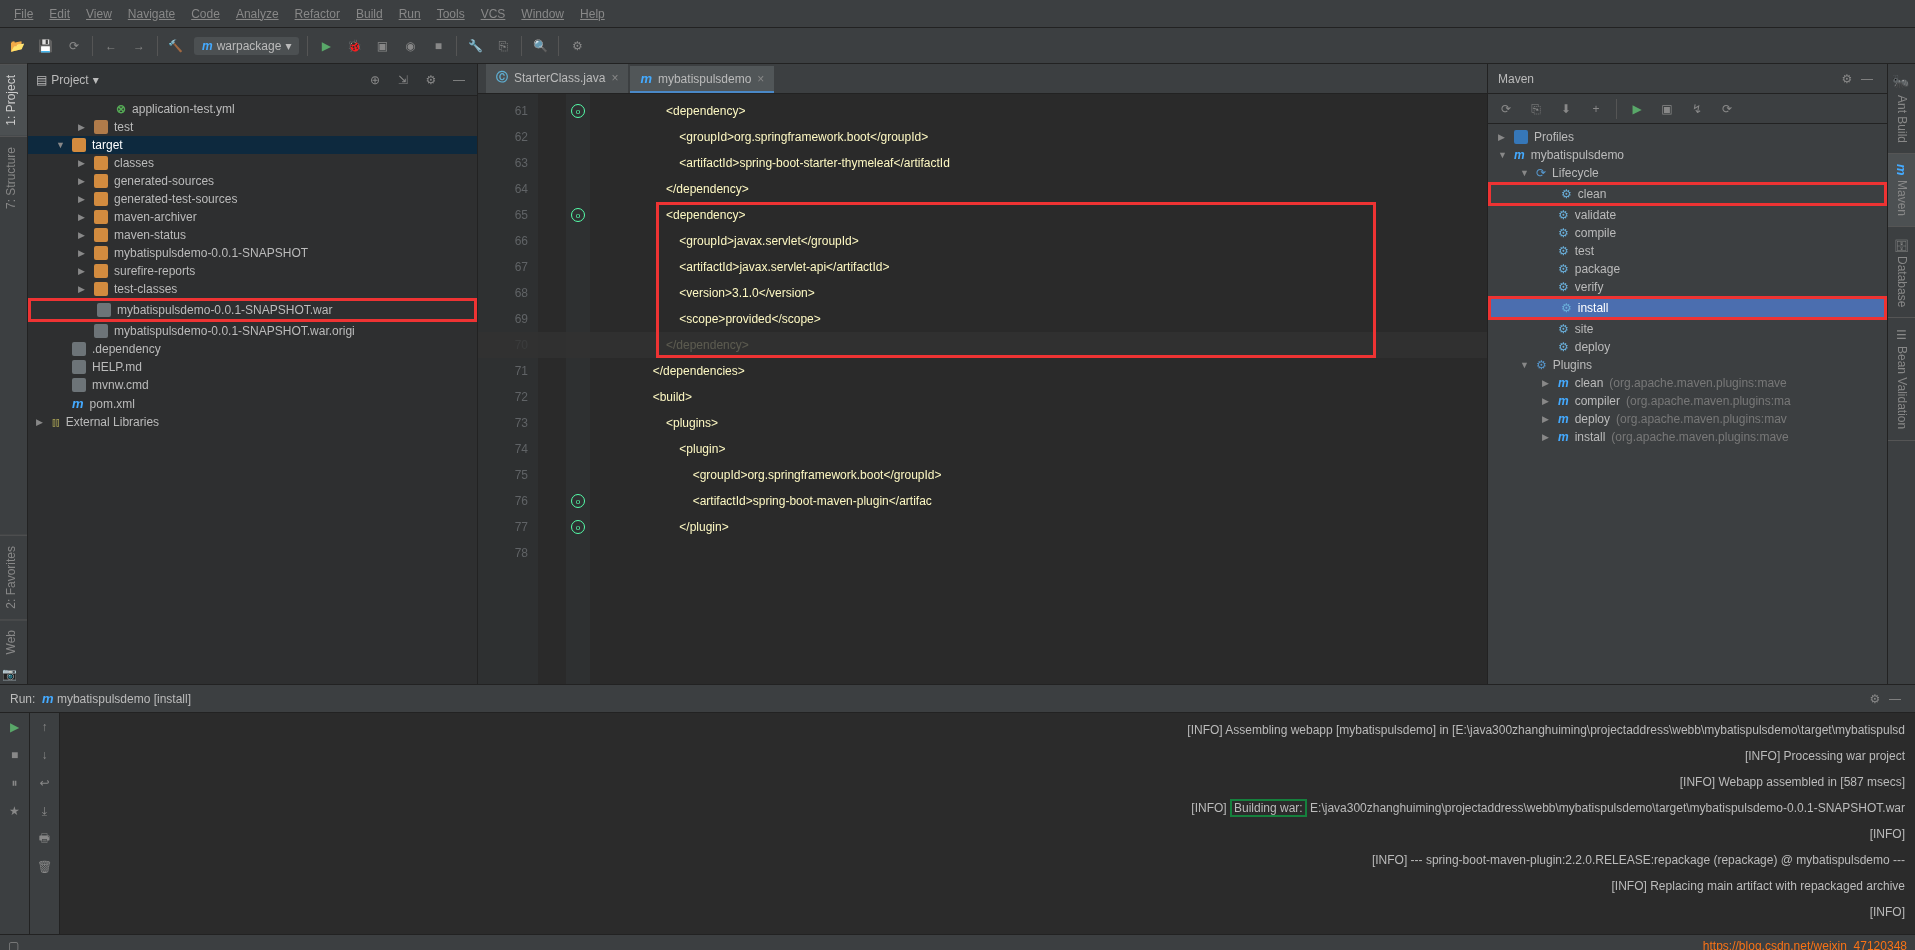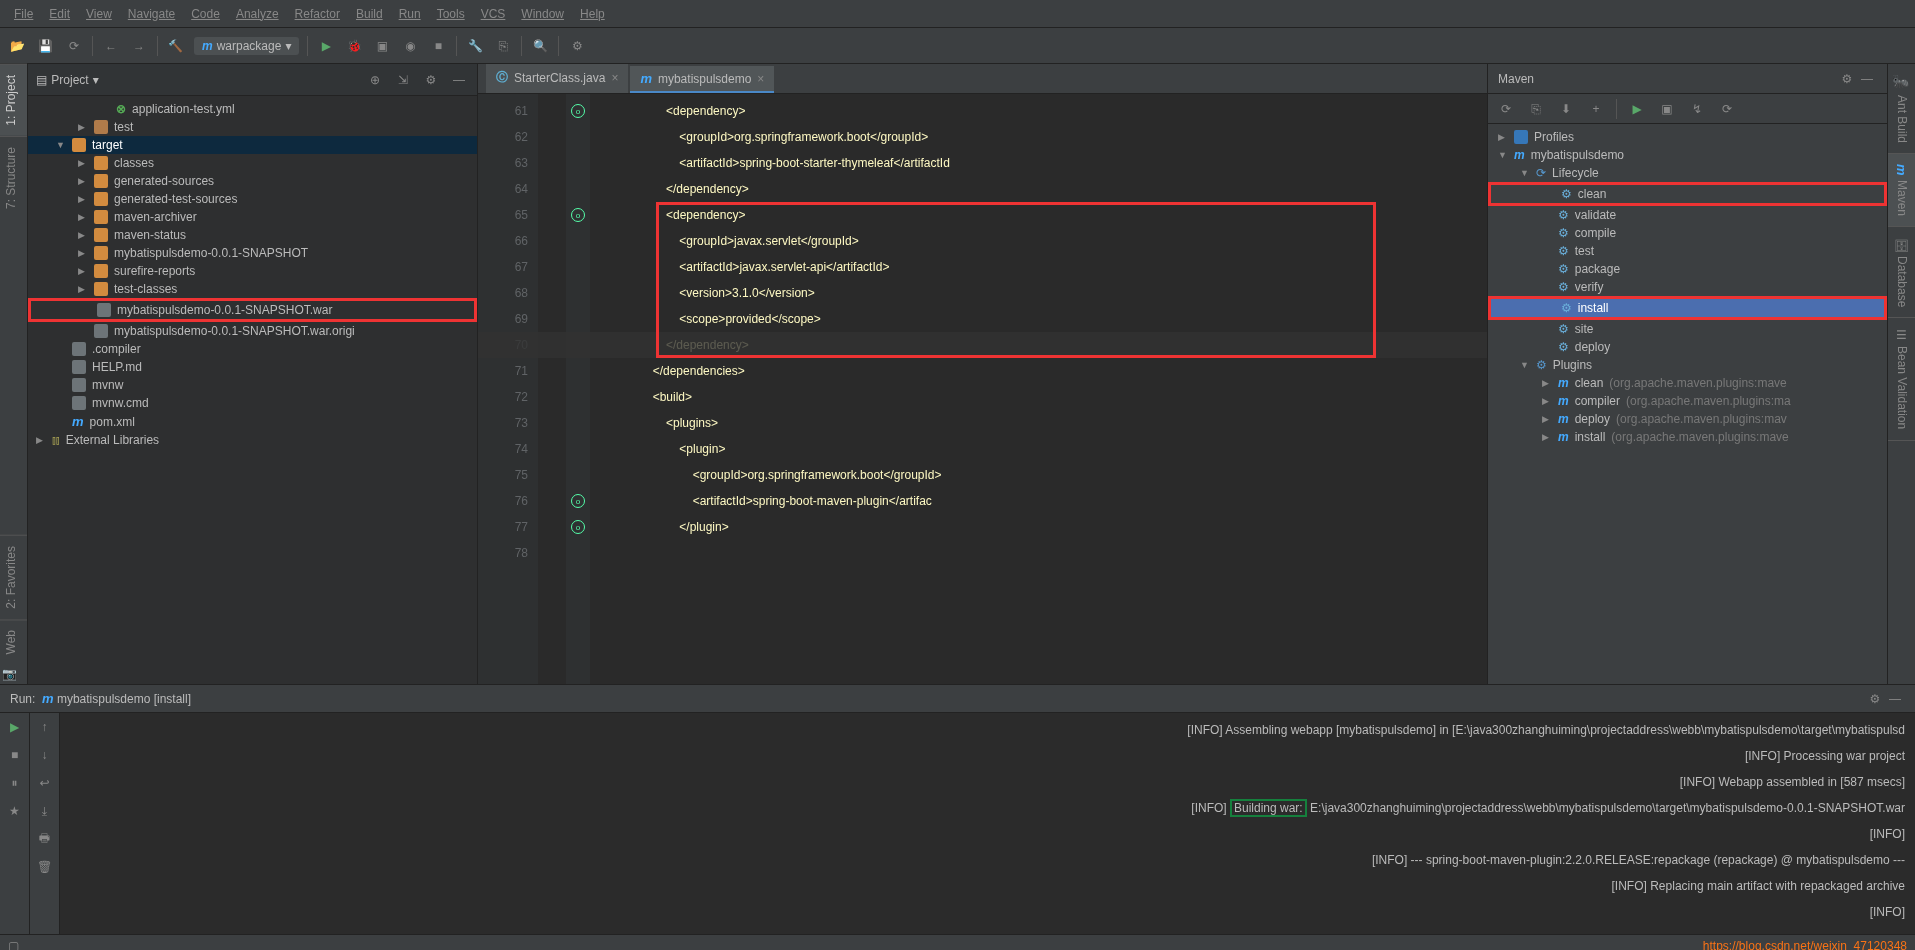--- a/index.html
+++ b/index.html
@@ -222,31 +222,26 @@
           <span>mybatispulsdemo-0.0.1-SNAPSHOT.war</span>
         </div>
         <div class="tree-item indent-2">
           <span class="tree-arrow"></span>
           <span class="tree-icon file-icon"></span>
           <span>mybatispulsdemo-0.0.1-SNAPSHOT.war.origi</span>
         </div>
         <div class="tree-item indent-1">
           <span class="tree-arrow"></span>
           <span class="tree-icon file-icon"></span>
-          <span>.compiler</span>
+          <span>.dependency</span>
         </div>
         <div class="tree-item indent-1">
           <span class="tree-arrow"></span>
           <span class="tree-icon file-icon"></span>
           <span>HELP.md</span>
-        </div>
-        <div class="tree-item indent-1">
-          <span class="tree-arrow"></span>
-          <span class="tree-icon file-icon"></span>
-          <span>mvnw</span>
         </div>
         <div class="tree-item indent-1">
           <span class="tree-arrow"></span>
           <span class="tree-icon file-icon"></span>
           <span>mvnw.cmd</span>
         </div>
         <div class="tree-item indent-1">
           <span class="tree-arrow"></span>
           <span class="m-file">m</span>
           <span>pom.xml</span>

